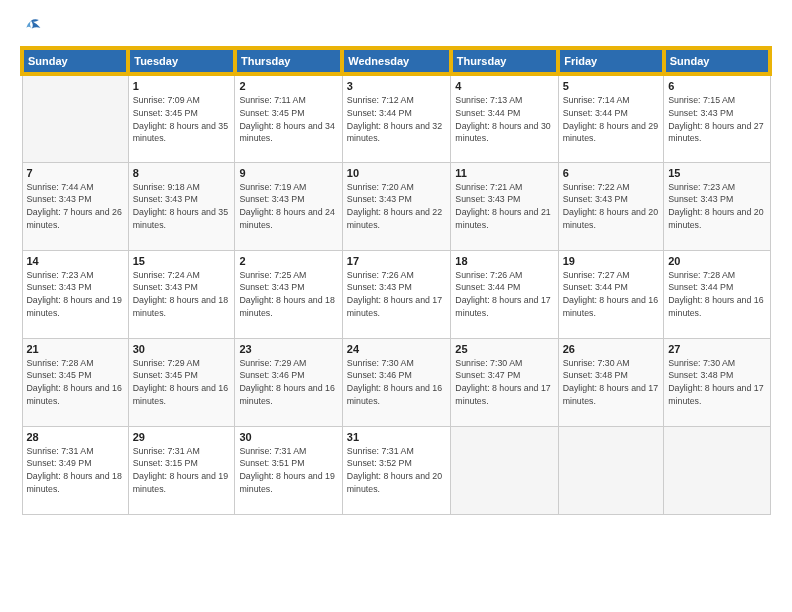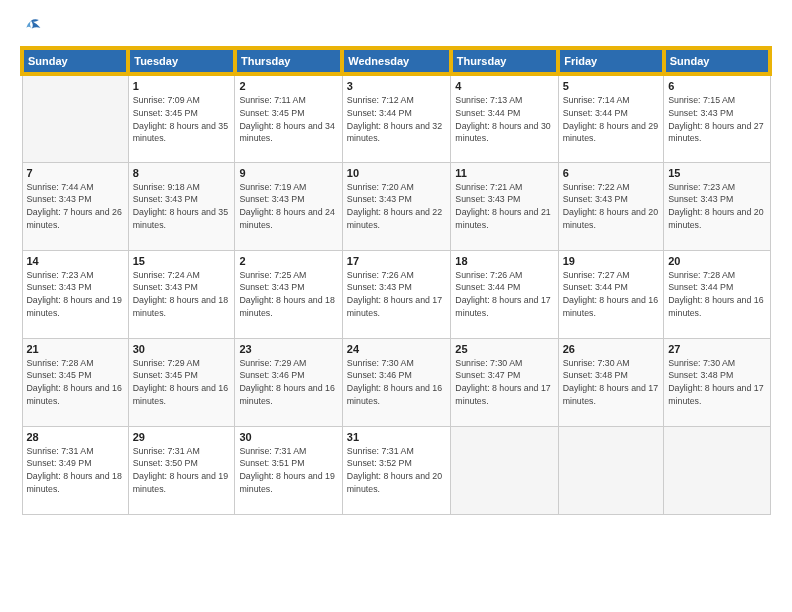--- a/index.html
+++ b/index.html
@@ -308,21 +308,21 @@
         <tr>
           <td>
         <div class="day-number">28</div>
         <div class="day-detail">Sunrise: 7:31 AM</div>
         <div class="day-detail">Sunset: 3:49 PM</div>
         <div class="day-detail">Daylight: 8 hours and 18 minutes.</div>
       </td>
           <td>
         <div class="day-number">29</div>
         <div class="day-detail">Sunrise: 7:31 AM</div>
-        <div class="day-detail">Sunset: 3:50 PM</div>
+        <div class="day-detail">Sunset: 3:15 PM</div>
         <div class="day-detail">Daylight: 8 hours and 19 minutes.</div>
       </td>
           <td>
         <div class="day-number">30</div>
         <div class="day-detail">Sunrise: 7:31 AM</div>
         <div class="day-detail">Sunset: 3:51 PM</div>
         <div class="day-detail">Daylight: 8 hours and 19 minutes.</div>
       </td>
           <td>
         <div class="day-number">31</div>

